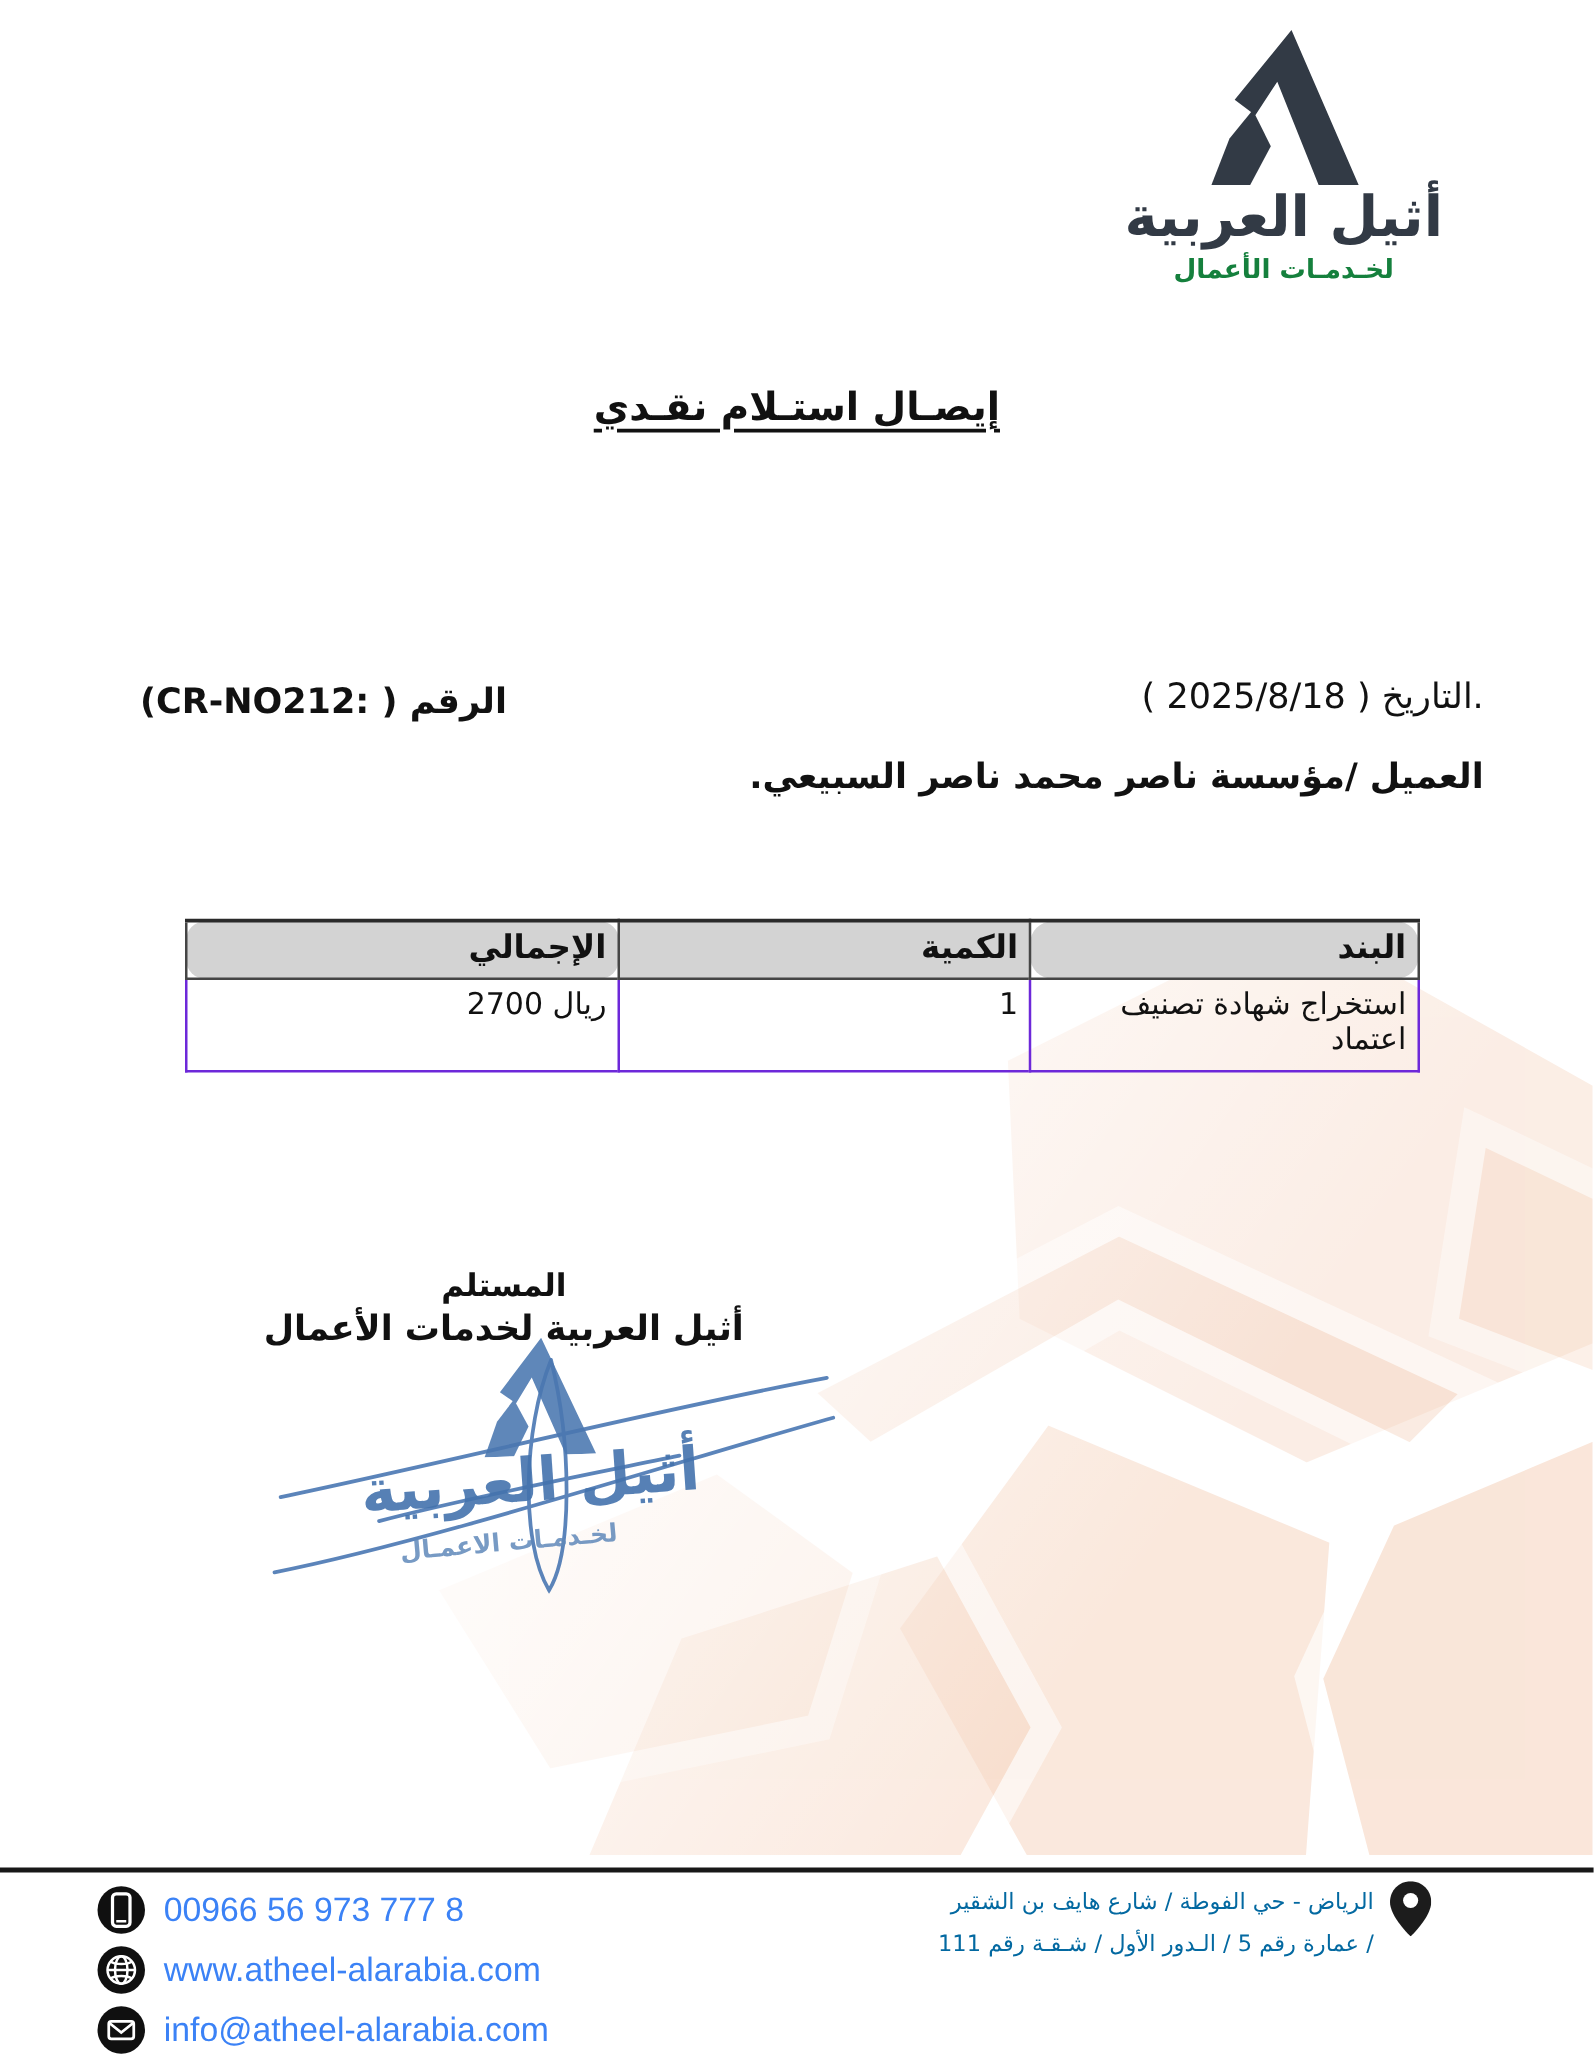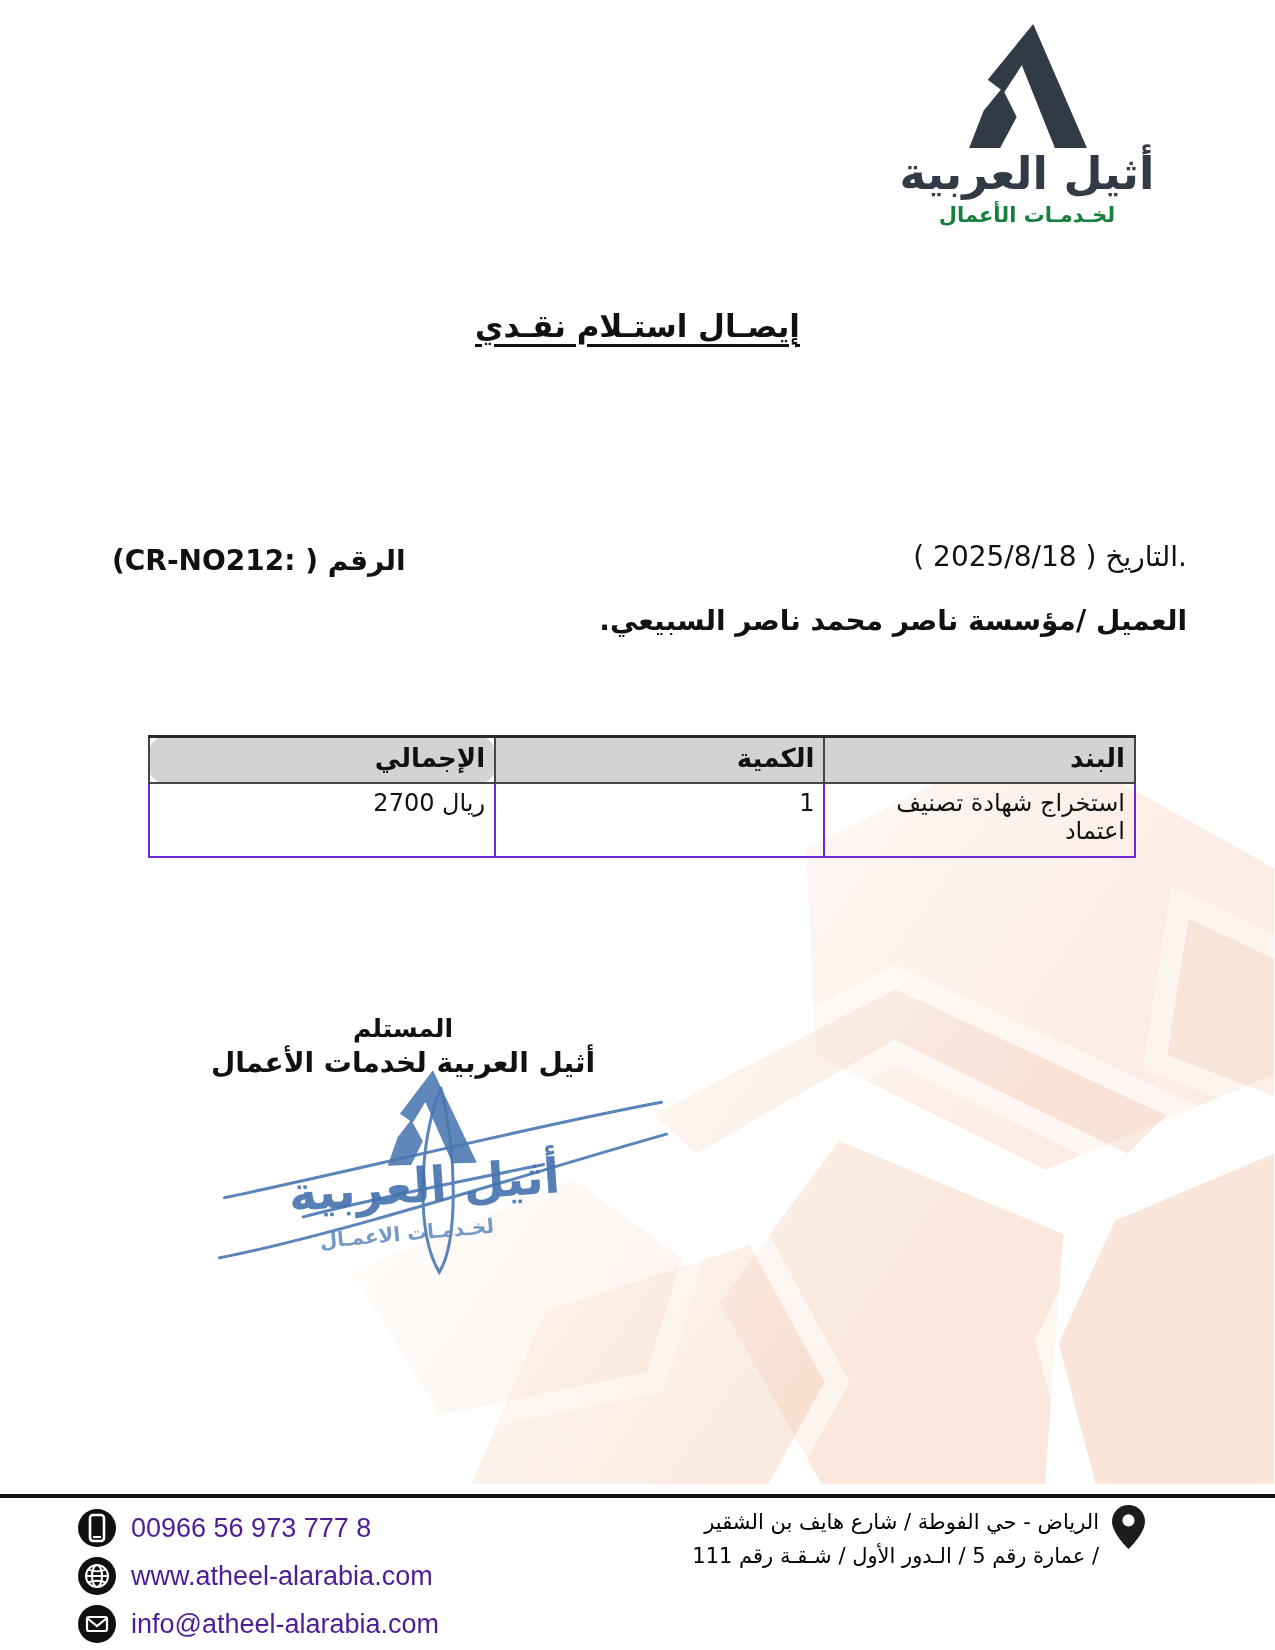--- a/index.html
+++ b/index.html
@@ -25,45 +25,45 @@
   .meta-number{position:absolute;left:112px;top:544px;font-size:28px;font-weight:bold;direction:ltr;z-index:2;}
   .meta-date{position:absolute;right:88px;top:540px;font-size:28px;font-weight:normal;direction:ltr;z-index:2;}
   .client-line{position:absolute;right:88px;top:604px;font-size:28px;font-weight:bold;direction:rtl;z-index:2;}
   
   .items-table{position:absolute;left:148px;top:735px;width:988px;border-collapse:collapse;
     direction:rtl;z-index:2;background:transparent;border-top:3px solid #2a2a2a;}
   .items-table th{background:#d3d3d3;border:2px solid #454545;font-size:26px;font-weight:bold;
     padding:3px 9px 7px;text-align:right;height:34px;}
   .items-table td{border:2px solid #6d28d9;font-size:24px;padding:5px 9px;text-align:right;
     vertical-align:top;height:62px;background:transparent;}
-  .col-item{width:31.5%;}.col-qty{width:33.4%;}.col-total{width:35.1%;border-radius:15px;}
+  .col-item{width:31.5%;border-radius:18px;}.col-qty{width:33.4%;}.col-total{width:35.1%;border-radius:15px;}
   td.cell-total{direction:ltr;text-align:right;}
   
   .receiver{position:absolute;left:168px;top:1014px;width:470px;text-align:center;direction:rtl;z-index:2;}
   .receiver-label{font-size:25px;font-weight:bold;}
   .receiver-name{font-size:28px;font-weight:bold;margin-top:3px;}
   
   .stamp{position:absolute;left:212px;top:1070px;width:462px;height:218px;z-index:3;
     transform:rotate(-2deg);}
   .stamp-sig{position:absolute;inset:0;}
   .stamp-mark{position:absolute;left:168px;top:0;opacity:.88;}
   .stamp-brand{position:absolute;left:52px;top:86px;width:320px;text-align:center;direction:rtl;
     font-size:48px;font-weight:bold;color:#4473ad;opacity:.9;transform:rotate(-2deg);}
   .stamp-tagline{position:absolute;left:78px;top:150px;width:230px;text-align:center;direction:rtl;
     font-size:20px;font-weight:bold;color:#6089ba;opacity:.85;letter-spacing:1px;transform:rotate(-3deg);}
   
   .footer-rule{position:absolute;left:0;top:1494px;width:1275px;height:4px;background:#181818;z-index:4;}
   .contacts{position:absolute;left:78px;top:1508px;z-index:4;}
   .contact-row{display:flex;align-items:center;gap:15px;height:40px;margin-bottom:8px;}
   .icon-circle{width:38px;height:38px;border-radius:50%;background:#101010;flex:0 0 38px;
     display:flex;align-items:center;justify-content:center;}
-  .contact-text{font-family:"Liberation Sans", sans-serif;font-size:27px;color:#4c1d95;}
+  .contact-text{font-family:"Liberation Sans", sans-serif;font-size:27px;color:#3b82f6;}
   .address{position:absolute;right:130px;top:1505px;display:flex;direction:rtl;gap:13px;
     align-items:flex-start;z-index:4;}
-  .address-text{direction:rtl;text-align:right;font-size:21px;line-height:34px;color:#000000;}
+  .address-text{direction:rtl;text-align:right;font-size:18px;line-height:34px;color:#0369a1;}
 </style>
 </head>
 <body>
 
 <div class="watermark">
   <svg width="1000" height="713" viewBox="0 0 1000 713" xmlns="http://www.w3.org/2000/svg">
     <g fill="#f7d9c6" stroke="#ffffff" stroke-width="22" stroke-linejoin="miter">
       <polygon points="520,60 760,-60 1010,80 1010,300 770,400 530,280" opacity="0.45"></polygon>
       <path d="M 360,330 L 620,195 L 910,330 L 855,385 L 620,270 L 420,385 Z" opacity="0.5"></path>
       <polygon points="560,345 800,445 780,713 540,713 432,520" opacity="0.6"></polygon>

